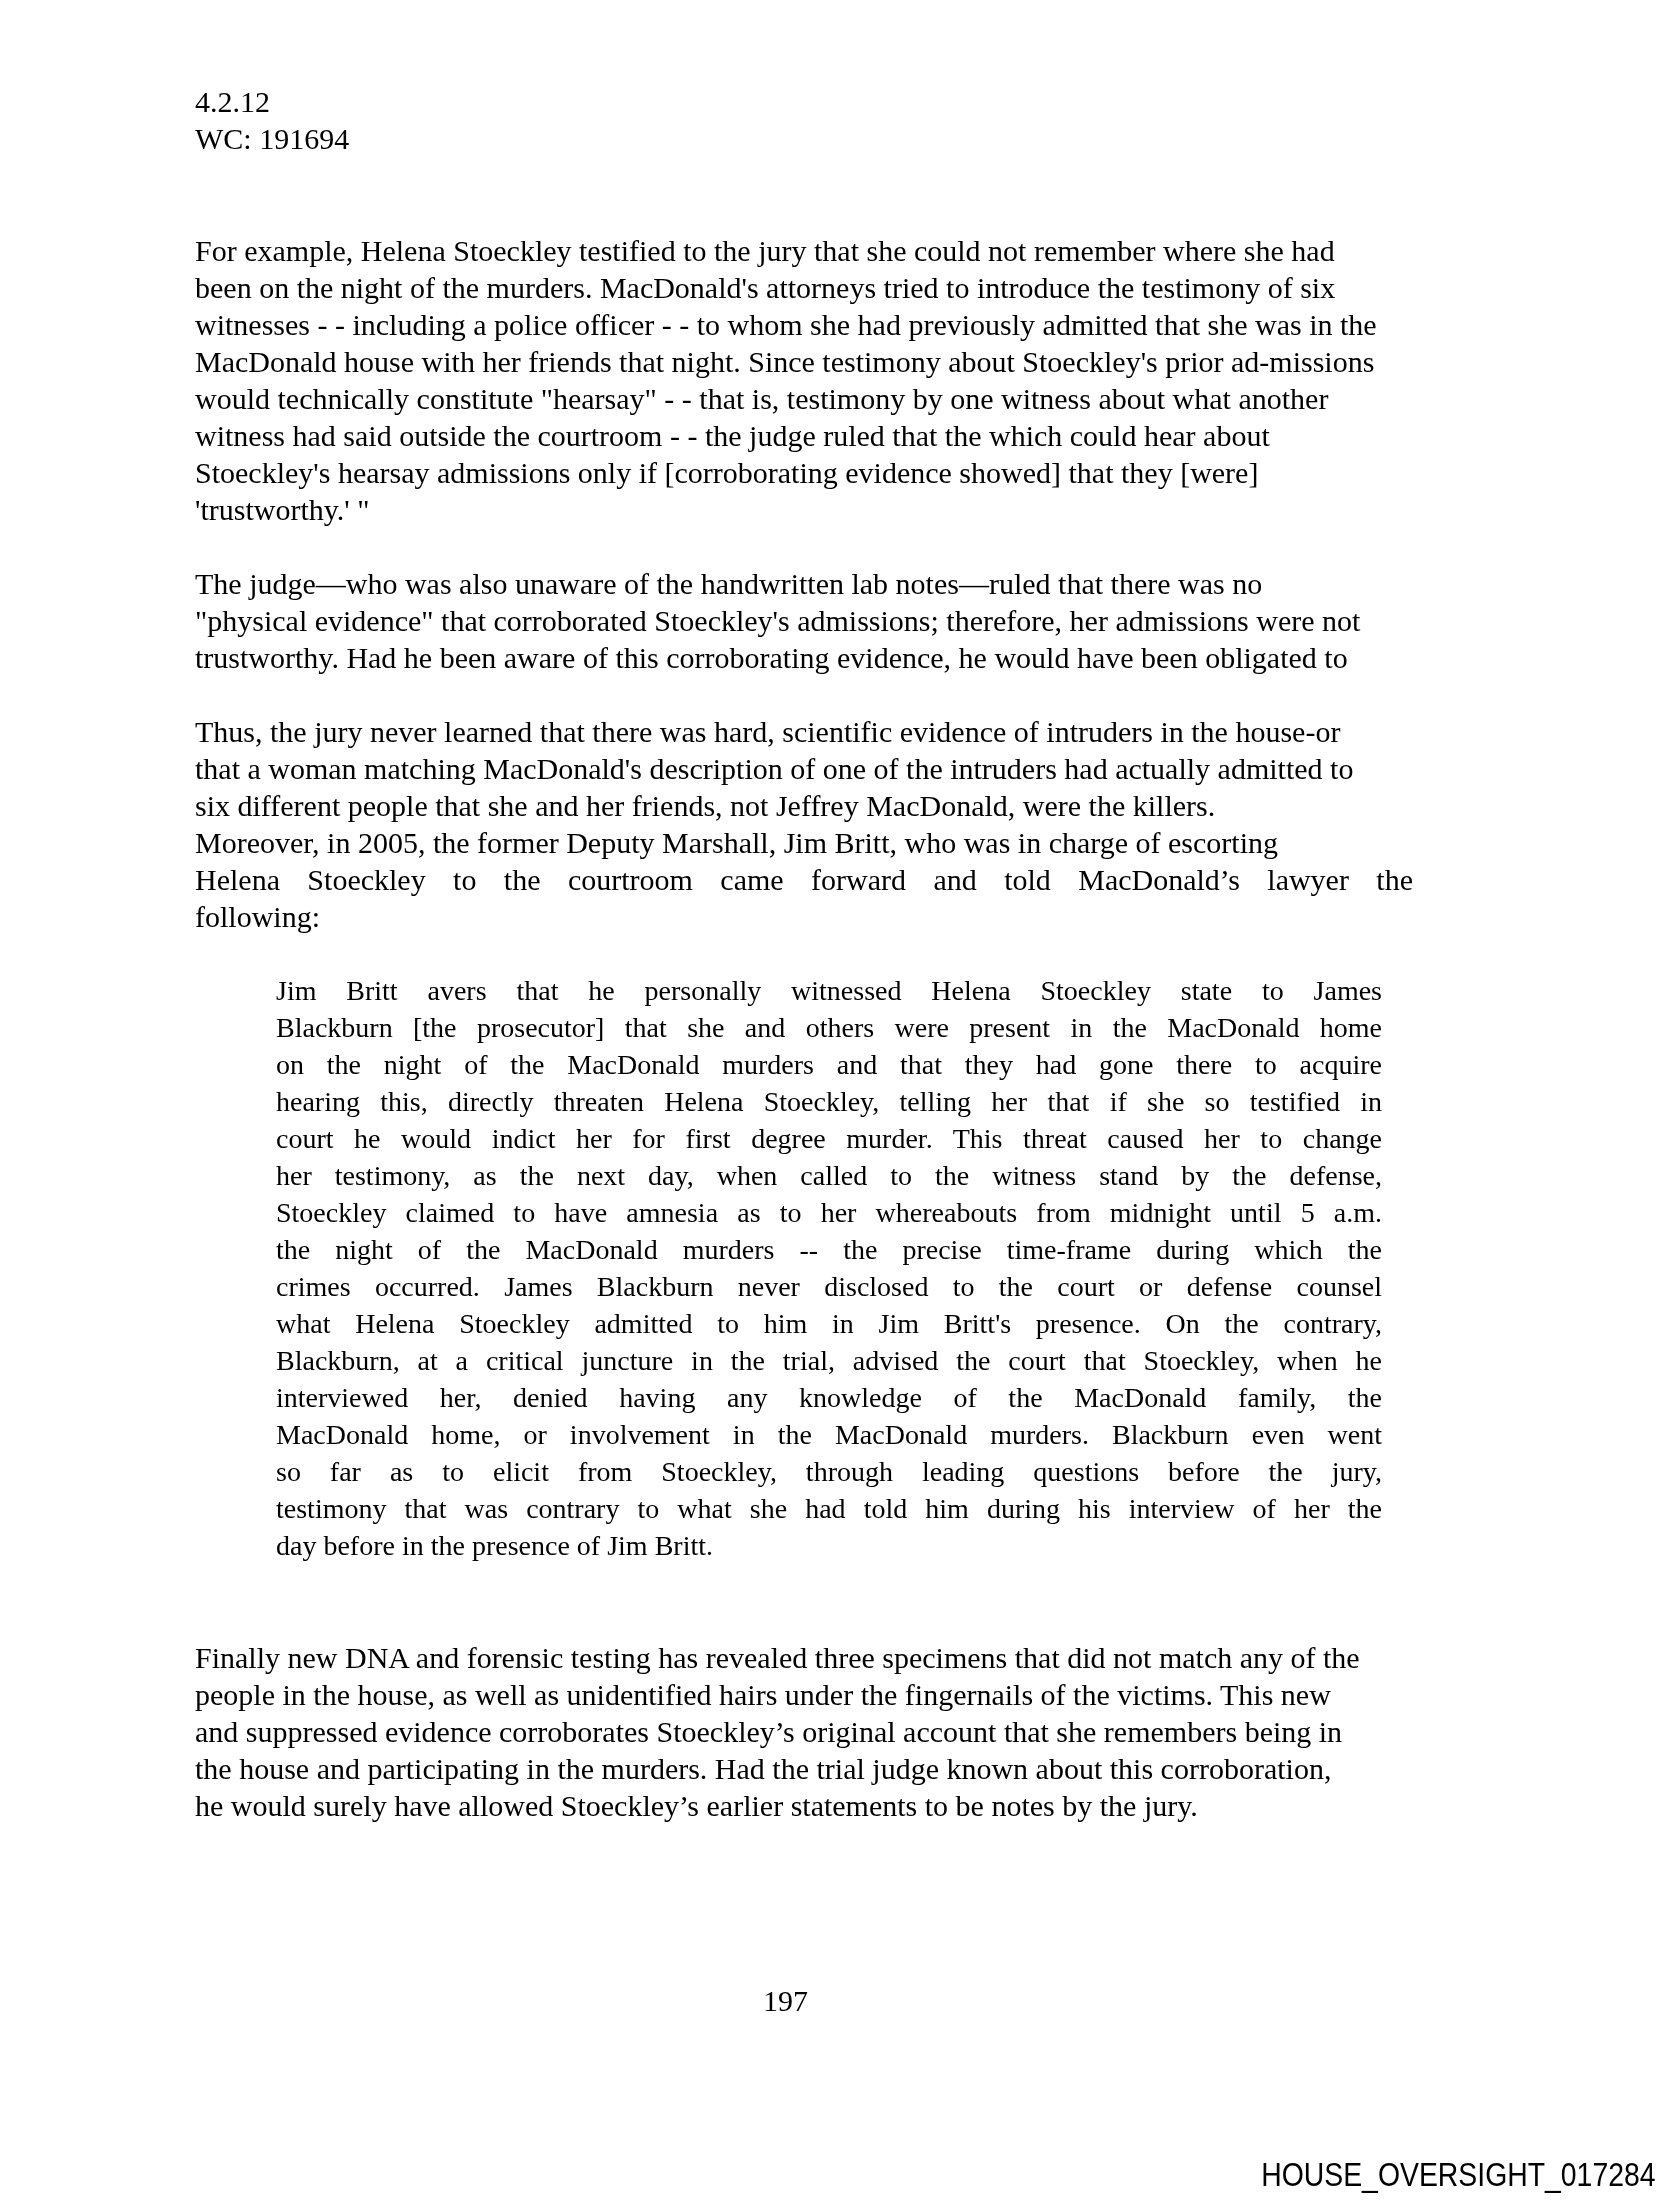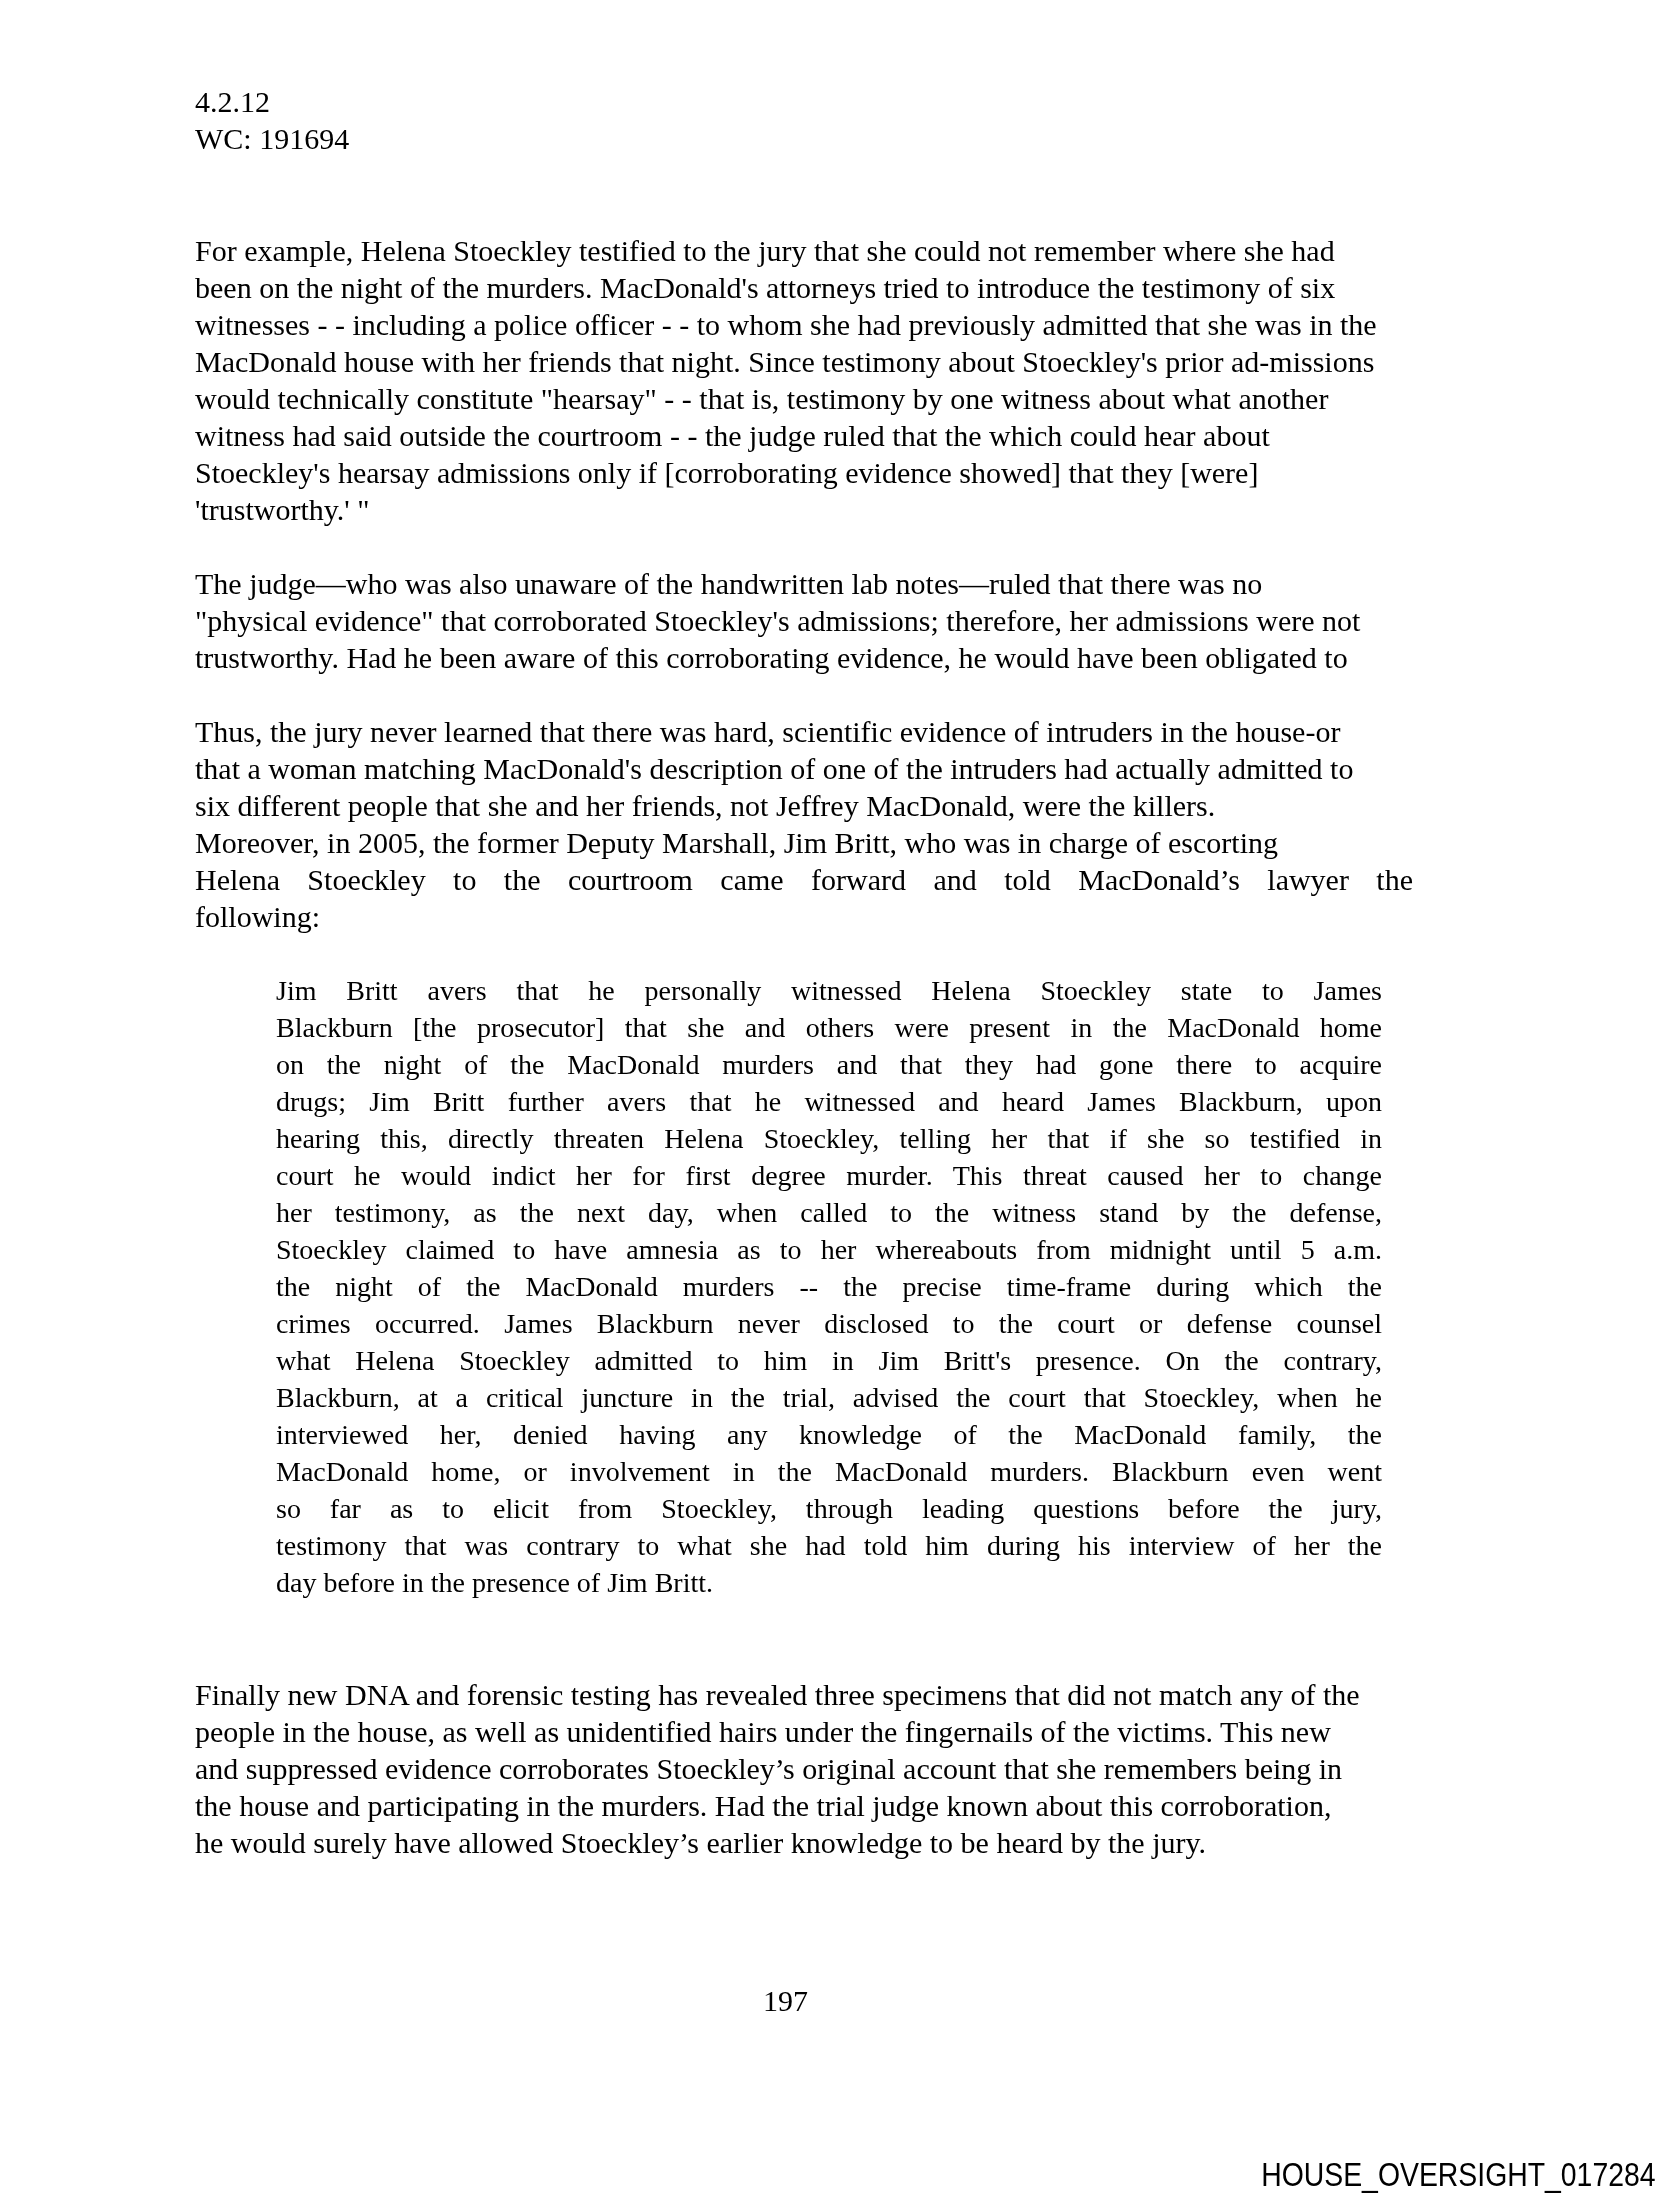--- a/index.html
+++ b/index.html
@@ -110,41 +110,40 @@
     <span class="line">six different people that she and her friends, not Jeffrey MacDonald, were the killers.</span>
     <span class="line" style="width:1218px;">Moreover, in 2005, the former Deputy Marshall, Jim Britt, who was in charge of escorting</span>
     <span class="justify-line" style="width:1218px;">Helena Stoeckley to the courtroom came forward and told MacDonald’s lawyer the</span>
     <span class="line">following:</span>
   </p>
 
   <div class="blockquote">
     <span class="justify-line">Jim Britt avers that he personally witnessed Helena Stoeckley state to James</span>
     <span class="justify-line">Blackburn [the prosecutor] that she and others were present in the MacDonald home</span>
     <span class="justify-line">on the night of the MacDonald murders and that they had gone there to acquire</span>
-    <span class="justify-line">drugs; Jim Britt further avers that he witnessed and heard James Blackburn, upon</span>
     <span class="justify-line">hearing this, directly threaten Helena Stoeckley, telling her that if she so testified in</span>
     <span class="justify-line">court he would indict her for first degree murder. This threat caused her to change</span>
     <span class="justify-line">her testimony, as the next day, when called to the witness stand by the defense,</span>
     <span class="justify-line">Stoeckley claimed to have amnesia as to her whereabouts from midnight until 5 a.m.</span>
     <span class="justify-line">the night of the MacDonald murders -- the precise time-frame during which the</span>
     <span class="justify-line">crimes occurred. James Blackburn never disclosed to the court or defense counsel</span>
     <span class="justify-line">what Helena Stoeckley admitted to him in Jim Britt's presence. On the contrary,</span>
     <span class="justify-line">Blackburn, at a critical juncture in the trial, advised the court that Stoeckley, when he</span>
     <span class="justify-line">interviewed her, denied having any knowledge of the MacDonald family, the</span>
     <span class="justify-line">MacDonald home, or involvement in the MacDonald murders. Blackburn even went</span>
     <span class="justify-line">so far as to elicit from Stoeckley, through leading questions before the jury,</span>
     <span class="justify-line">testimony that was contrary to what she had told him during his interview of her the</span>
     <span class="line">day before in the presence of Jim Britt.</span>
   </div>
 
   <p class="para final-para">
     <span class="line">Finally new DNA and forensic testing has revealed three specimens that did not match any of the</span>
     <span class="line">people in the house, as well as unidentified hairs under the fingernails of the victims.  This new</span>
     <span class="line">and suppressed evidence corroborates Stoeckley’s original account that she remembers being in</span>
     <span class="line">the house and participating in the murders.  Had the trial judge known about this corroboration,</span>
-    <span class="line">he would surely have allowed Stoeckley’s earlier knowledge to be heard by the jury.</span>
+    <span class="line">he would surely have allowed Stoeckley’s earlier statements to be notes by the jury.</span>
   </p>
 
 </div>
 
 <div class="page-number">197</div>
 <div class="bates-stamp">HOUSE_OVERSIGHT_017284</div>
 
 
 </body></html>

